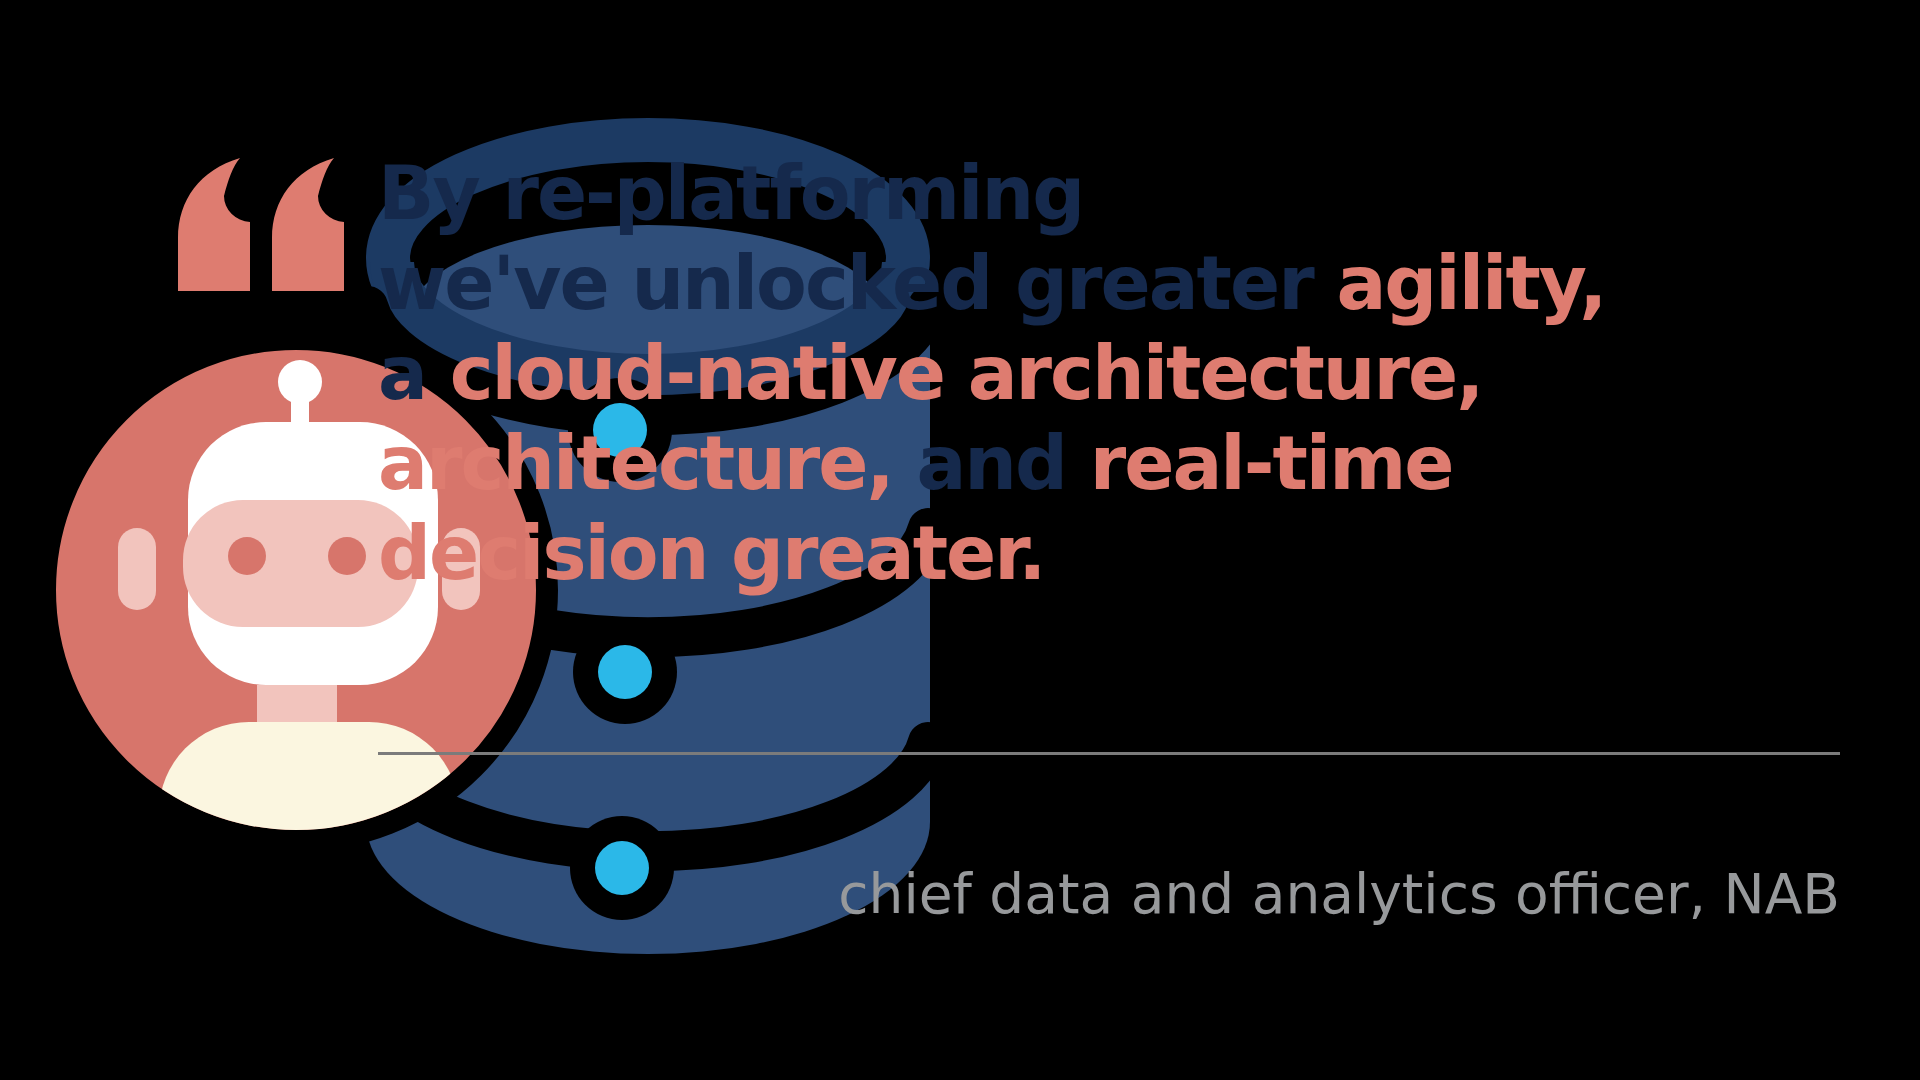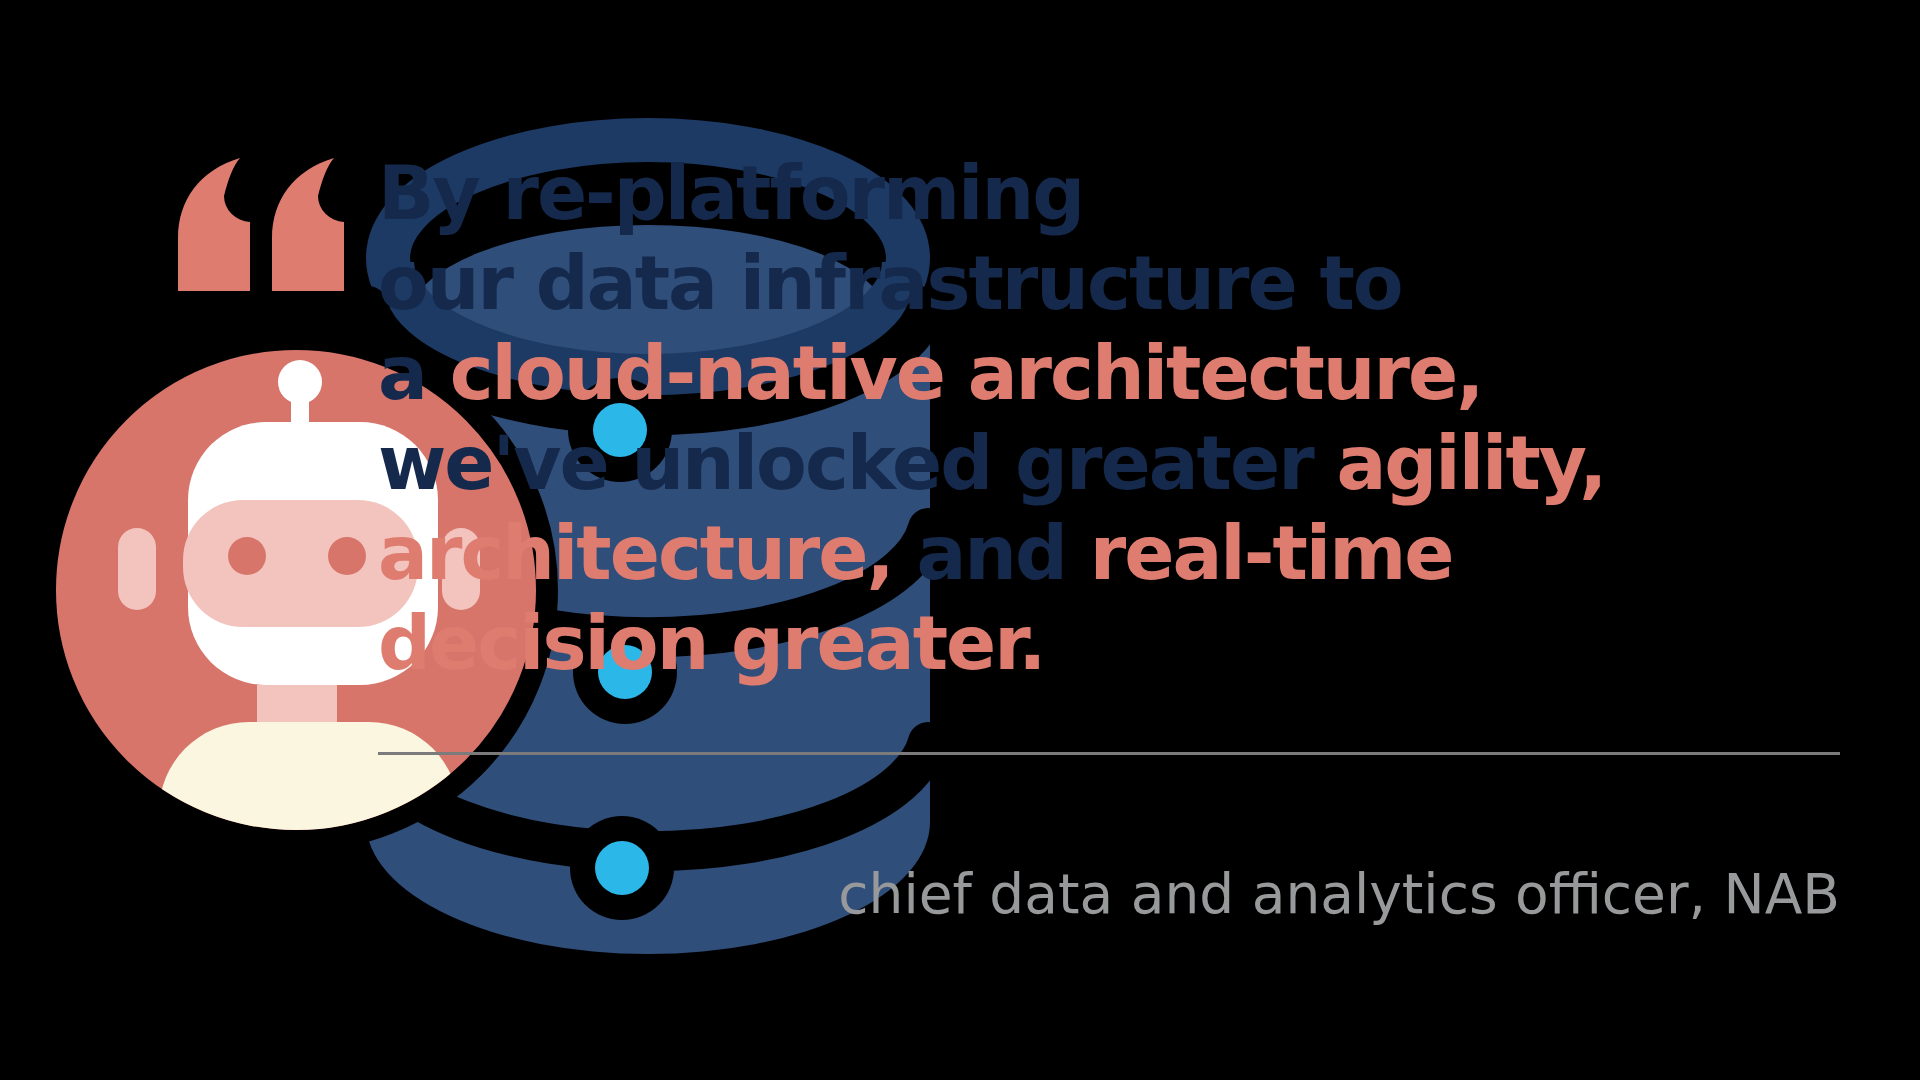--- a/index.html
+++ b/index.html
@@ -90,23 +90,22 @@
     <div class="part head"></div>
     <div class="part visor"></div>
     <div class="part eye eye-left"></div>
     <div class="part eye eye-right"></div>
     <div class="part neck"></div>
     <div class="part torso"></div>
   </div>
 
   <div class="quote" id="quote-lines">
       <div class="qline"><span class="seg-dark">By re-platforming</span></div>
-      <div class="qline"><span class="seg-dark">our data infrastructure to</span></div>
+      <div class="qline"><span class="seg-dark">we've unlocked greater </span><span class="seg-coral">agility,</span></div>
       <div class="qline"><span class="seg-dark">a </span><span class="seg-coral">cloud-native architecture,</span></div>
-      <div class="qline"><span class="seg-dark">we've unlocked greater </span><span class="seg-coral">agility,</span></div>
       <div class="qline"><span class="seg-coral">architecture, </span><span class="seg-dark">and </span><span class="seg-coral">real-time</span></div>
       <div class="qline"><span class="seg-coral">decision greater.</span></div>
     </div>
 
   <div class="divider"></div>
   <div class="attr-title">chief data and analytics officer, NAB</div>
 
 </div>
 
 </body></html>

